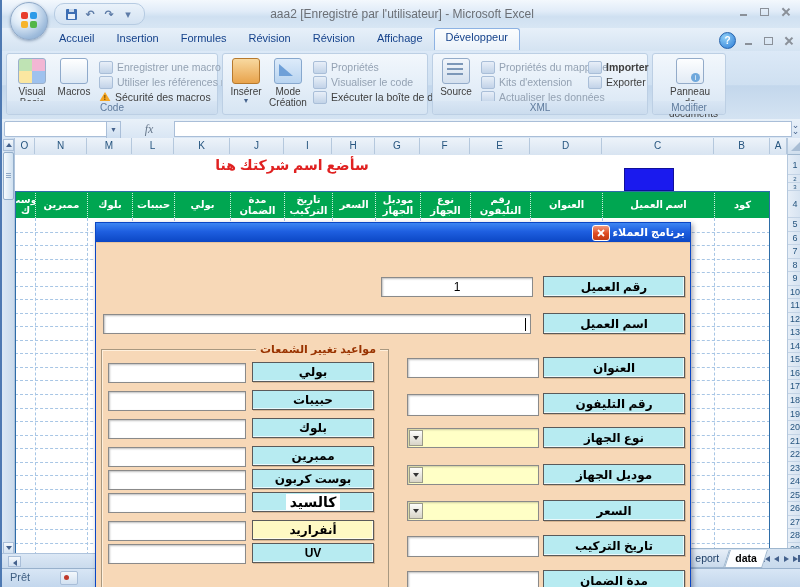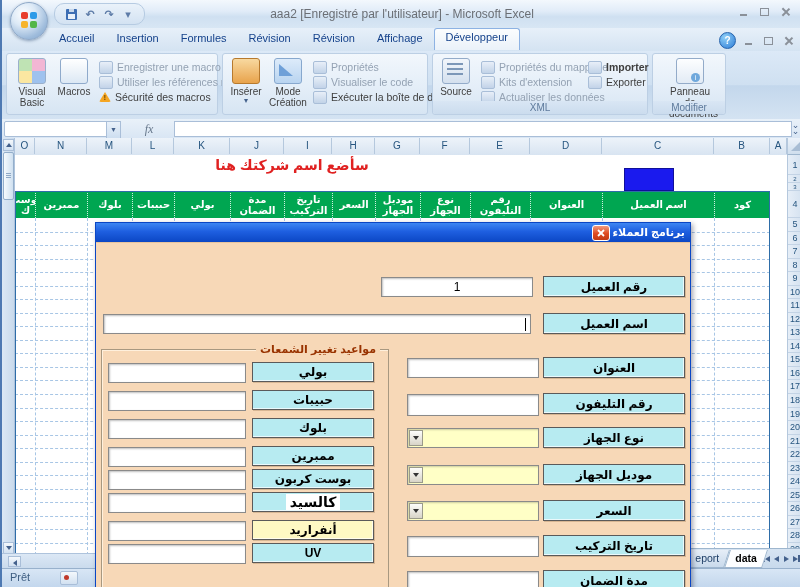--- a/index.html
+++ b/index.html
@@ -256,20 +256,21 @@
         <span>Enregistrer une macro</span>
       </div>
       <div class="smallrow dis" style="left:92px;top:21px;">
         <span class="sicon"></span>
         <span>Utiliser les références relatives</span>
       </div>
       <div class="smallrow en" style="left:92px;top:36px;">
         <span class="sicon warn"></span>
         <span>Sécurité des macros</span>
       </div>
+      <div class="glabel">Code</div>
     </div>
 
     <div class="rgroup" style="left:220px;width:206px;">
       <div class="bigbtn" style="left:2px;">
         <div class="bicon icon-inserer"></div>
         <span>Insérer</span>
         <div class="dropcaret">▾</div>
       </div>
       <div class="bigbtn" style="left:44px;">
         <div class="bicon icon-mode"></div>

